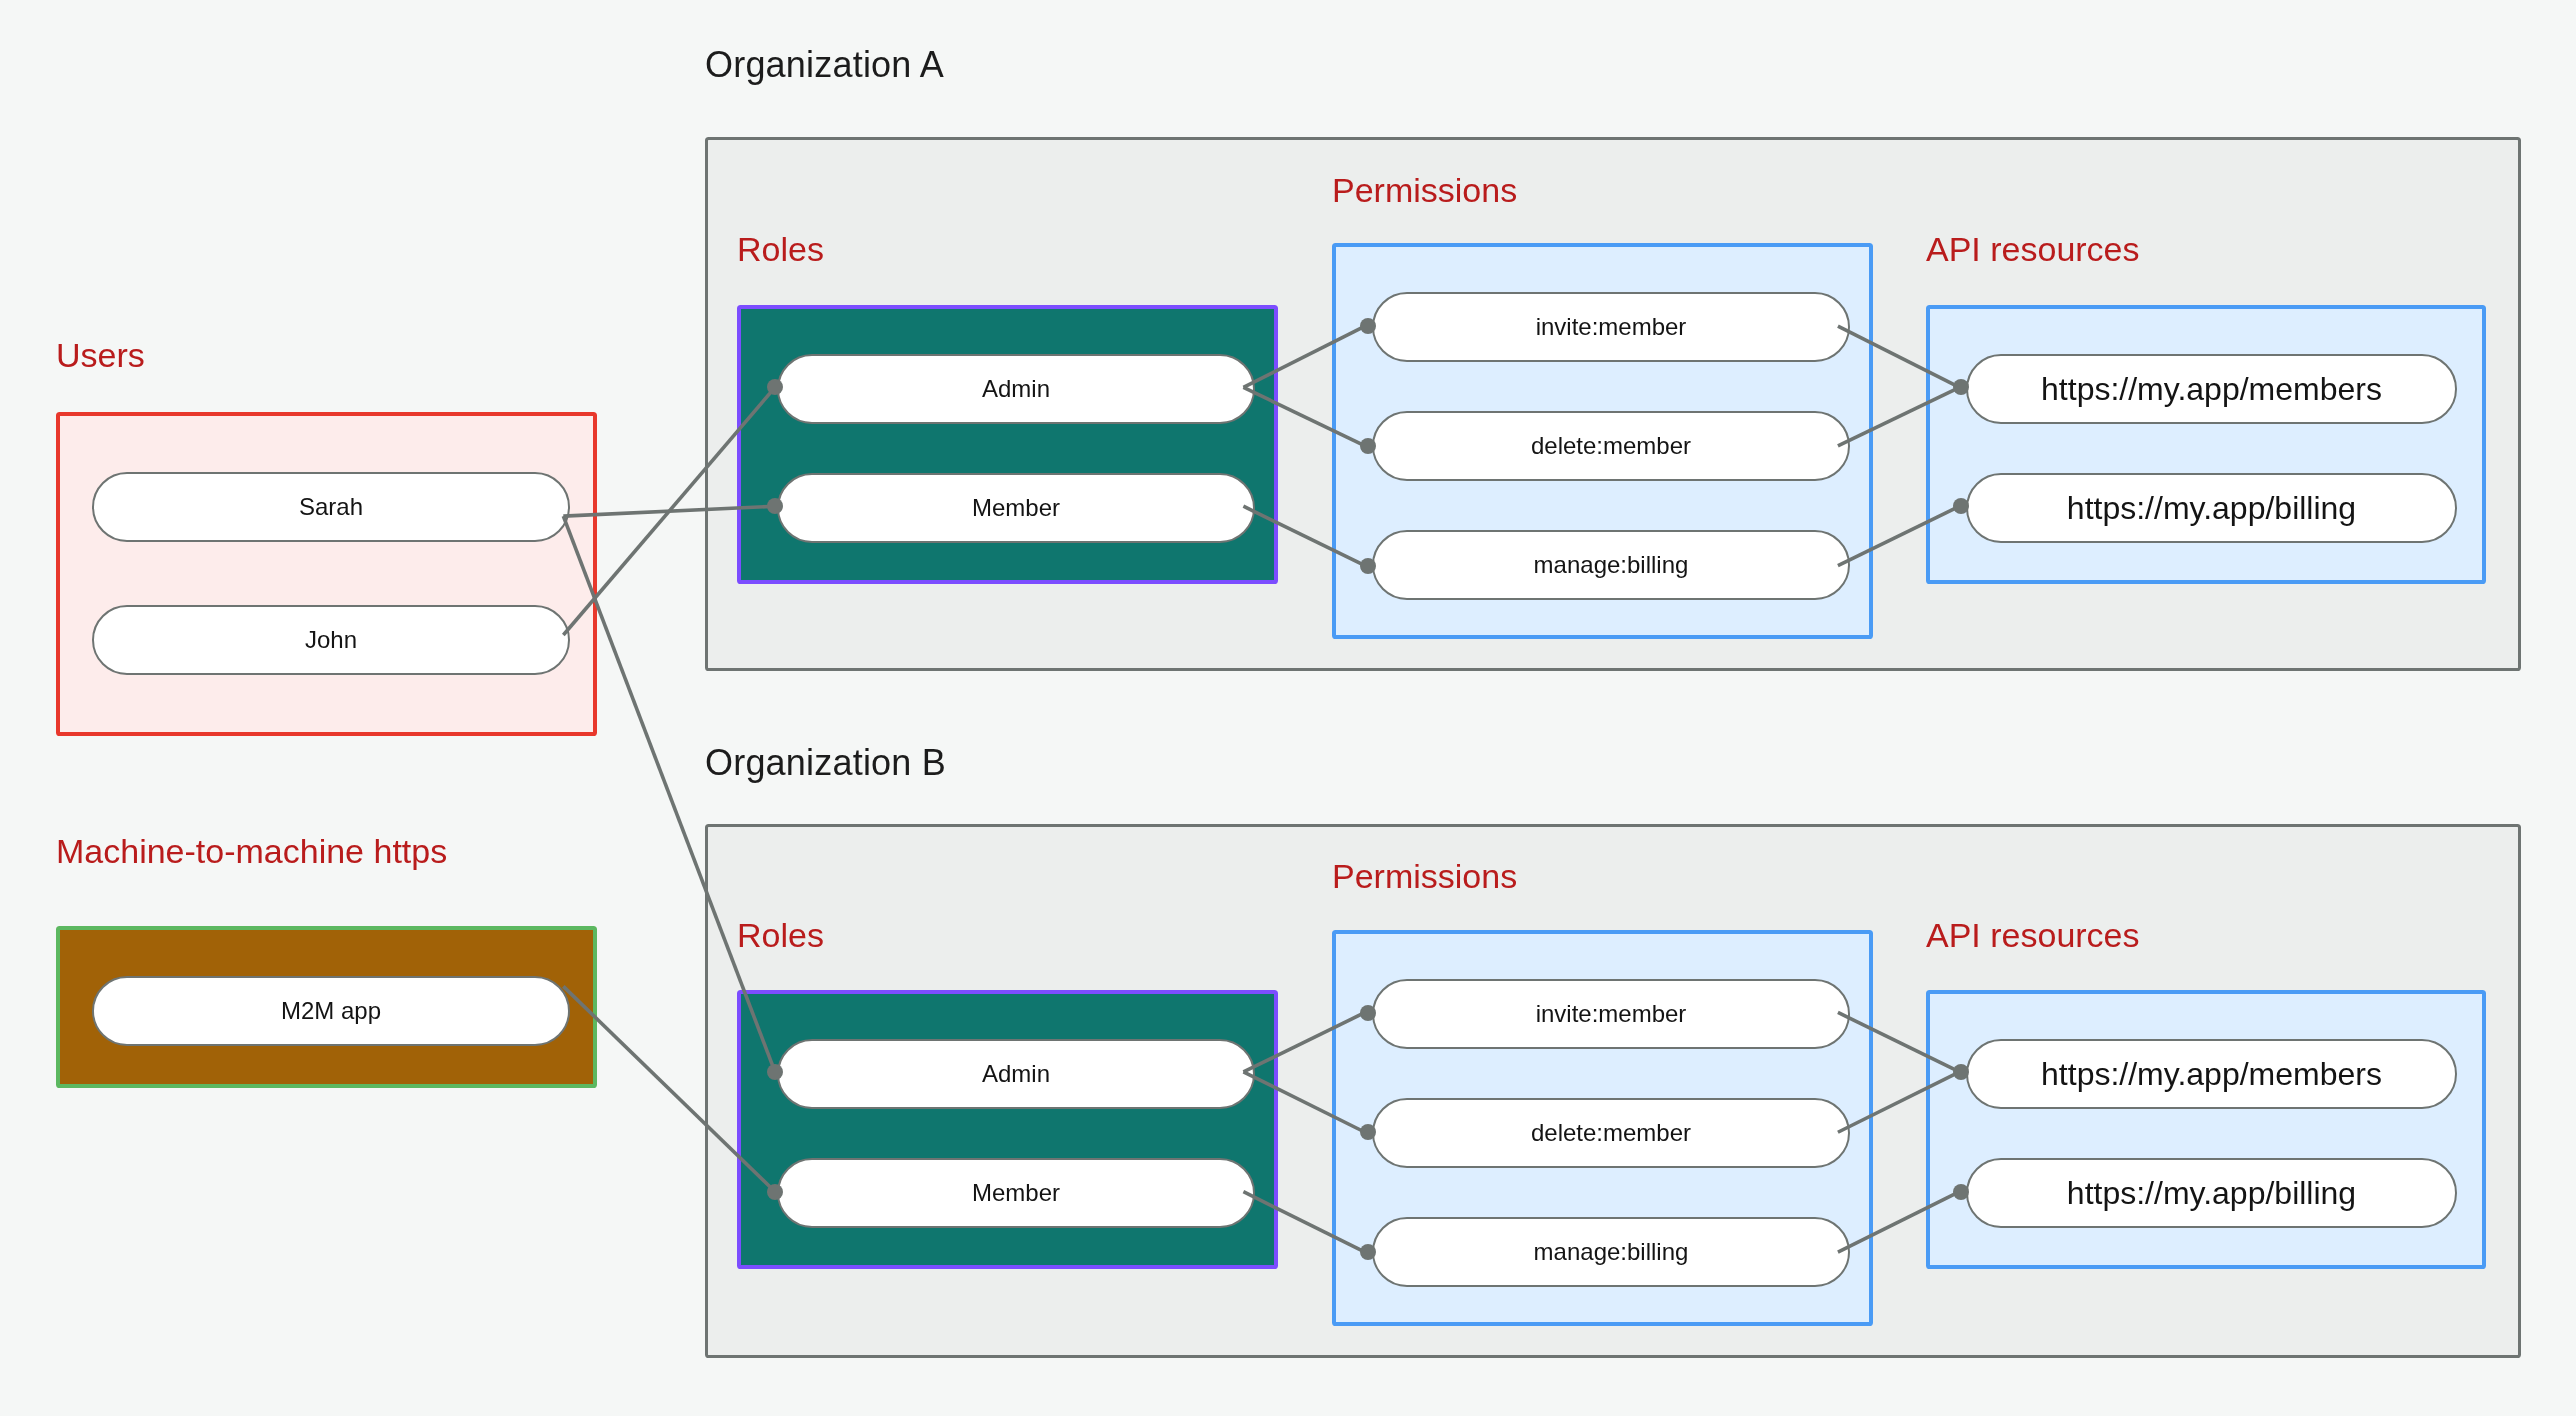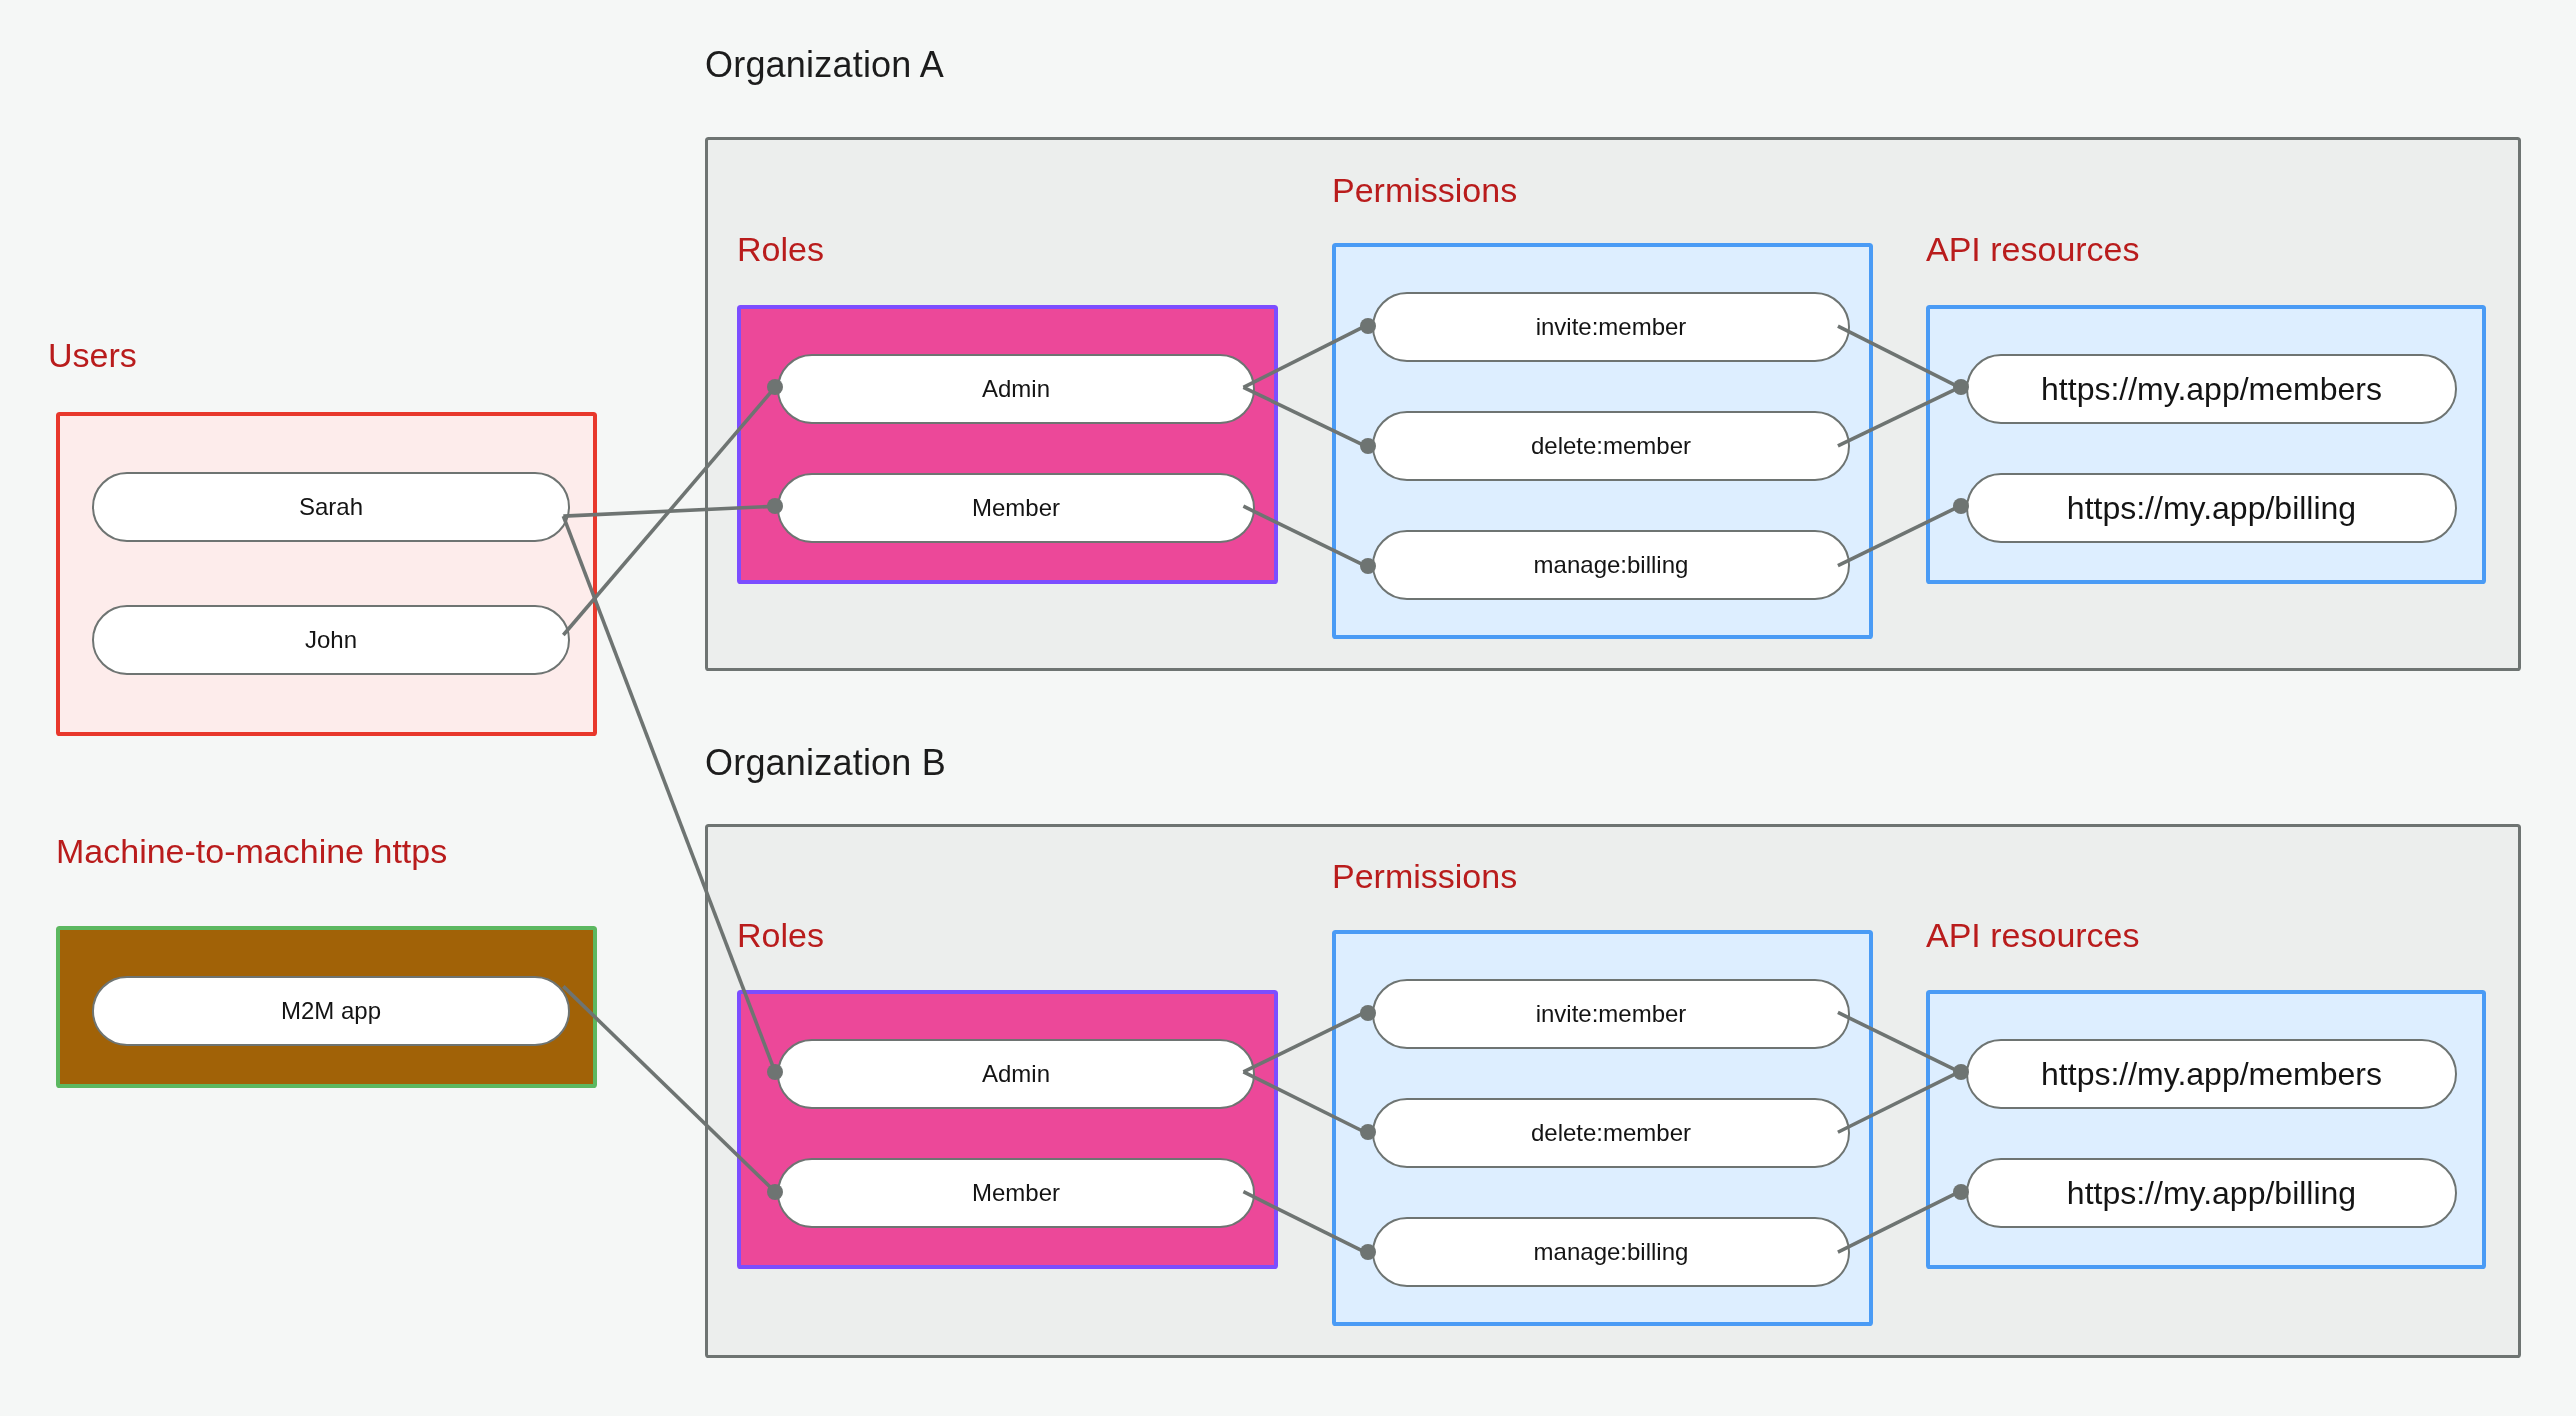--- a/index.html
+++ b/index.html
@@ -57,21 +57,21 @@
 
   
   .panel {
     position: absolute;
     box-sizing: border-box;
     border-radius: 3.6px;
     z-index: 2;
   }
   .panel.red    { background: #fdeceb; border: 4.5px solid #e8382c; }
   .panel.green  { background: #a16207; border: 4.5px solid #5cb860; margin-top: 20px; }
-  .panel.purple { background: #ec4899; border: 4.5px solid #7c4dff; }
+  .panel.purple { background: #0f766e; border: 4.5px solid #7c4dff; }
   .panel.blue   { background: #ddeeff; border: 4.5px solid #4a9bf5; }
 
   
   .pill {
     position: absolute;
     background: #ffffff;
     border: 2.7px solid #6e7472;
     border-radius: 900px;
     box-sizing: border-box;
     display: flex;
@@ -120,21 +120,21 @@
       <path d="M1380,1190 L1515,1124"></path>
       <path d="M1380,1190 L1515,1257"></path>
       <path d="M1380,1323 L1515,1390"></path>
 
       <path d="M2040,1124 L2175,1190"></path>
       <path d="M2040,1257 L2175,1190"></path>
       <path d="M2040,1390 L2175,1323"></path>
     </g>
   </svg>
 
-  <div class="sec-label" style="left:48px; top:336px;text-align:center;">Users</div>
+  <div class="sec-label" style="left:56px; top:336px;text-align:center;">Users</div>
   <div class="panel red" style="left:56px; top:412px; width:541px; height:324px;">
     <div class="pill" style="left:32px; top:56px; width:478px; height:70px;">Sarah</div>
     <div class="pill" style="left:32px; top:189px; width:478px; height:70px;">John</div>
   </div>
 
   <div class="sec-label" style="left:56px; top:832px;">Machine-to-machine https</div>
   <div class="panel green" style="left:56px; top:906px; width:541px; height:162px;">
     <div class="pill" style="left:32px; top:46px; width:478px; height:70px;">M2M app</div>
   </div>
 

